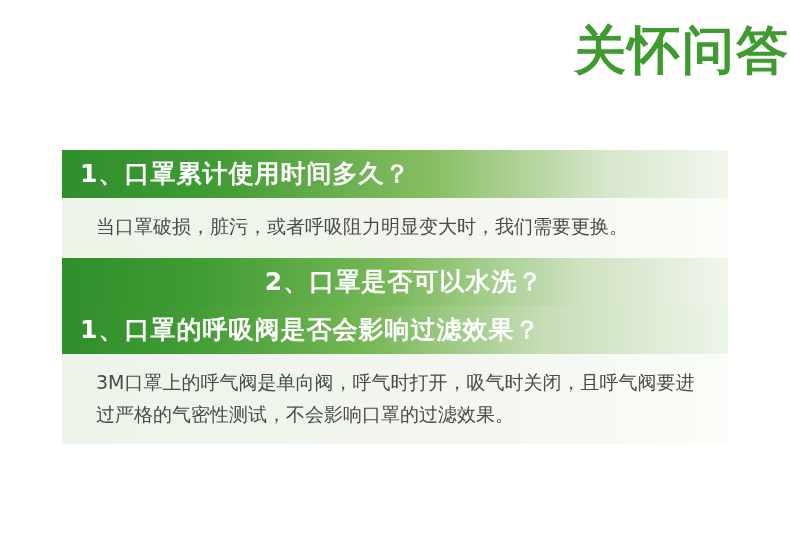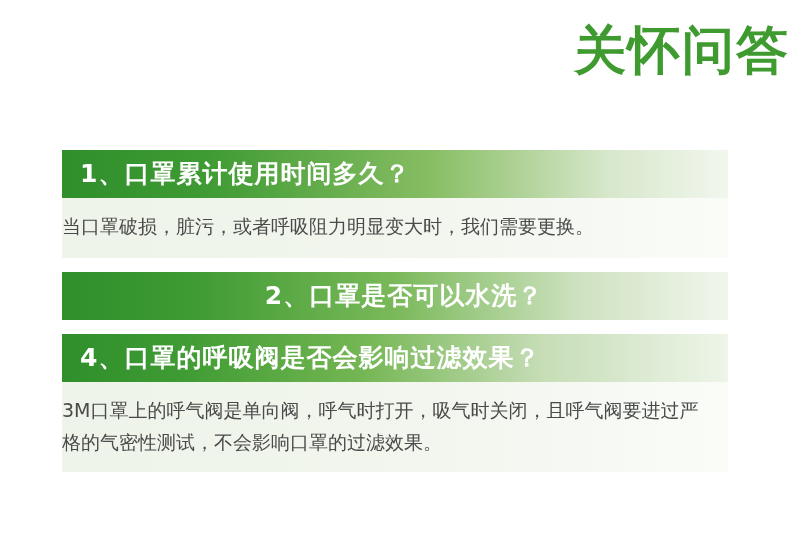--- a/index.html
+++ b/index.html
@@ -31,37 +31,36 @@
     color: #3f9b30;
     letter-spacing: 2px;
   }
   .faq-list {
     position: absolute;
     left: 62px;
     top: 150px;
     width: 666px;
   }
   .faq-block {
-    margin-bottom: 14px;
   }
   .faq-q {
     height: 48px;
     line-height: 48px;
     padding-left: 18px;
     font-size: 25px;
     font-weight: 700;
     color: #ffffff;
     letter-spacing: 1px;
     background: linear-gradient(to right, #2f8f2c 0%, #3f9b33 22%, #86bd62 55%, #d7e7cb 82%, #f2f7ee 100%);
     box-sizing: border-box;
     white-space: nowrap;
     overflow: hidden;
   }
   .faq-a {
-    padding: 12px 18px 14px 0;
+    padding: 12px 18px 14px 34px;
     font-size: 19px;
     line-height: 32px;
     color: #4a4a4a;
     background: linear-gradient(to right, #eef4e9 0%, #f2f6ee 55%, #fafcf8 100%);
     box-sizing: border-box;
   }
   .faq-block.b1 .faq-a { padding-bottom: 16px; }
   .faq-block.b2 .faq-q {
     background: linear-gradient(to right, #2f8f2c 0%, #3f9b33 20%, #7ab95a 50%, #cfe2c1 78%, #f1f6ed 100%);
     text-align: center;
@@ -82,18 +81,18 @@
     <div class="faq-block b1">
       <div class="faq-q">1、口罩累计使用时间多久？</div>
       <div class="faq-a">当口罩破损，脏污，或者呼吸阻力明显变大时，我们需要更换。</div>
     </div>
 
     <div class="faq-block b2">
       <div class="faq-q">2、口罩是否可以水洗？</div>
     </div>
 
     <div class="faq-block b3">
-      <div class="faq-q">4、口罩的呼吸阀是否会影响过滤效果？</div>
+      <div class="faq-q">1、口罩的呼吸阀是否会影响过滤效果？</div>
       <div class="faq-a">3M口罩上的呼气阀是单向阀，呼气时打开，吸气时关闭，且呼气阀要进过严格的气密性测试，不会影响口罩的过滤效果。</div>
     </div>
 
   </div>
 </div>
 
 </body></html>

